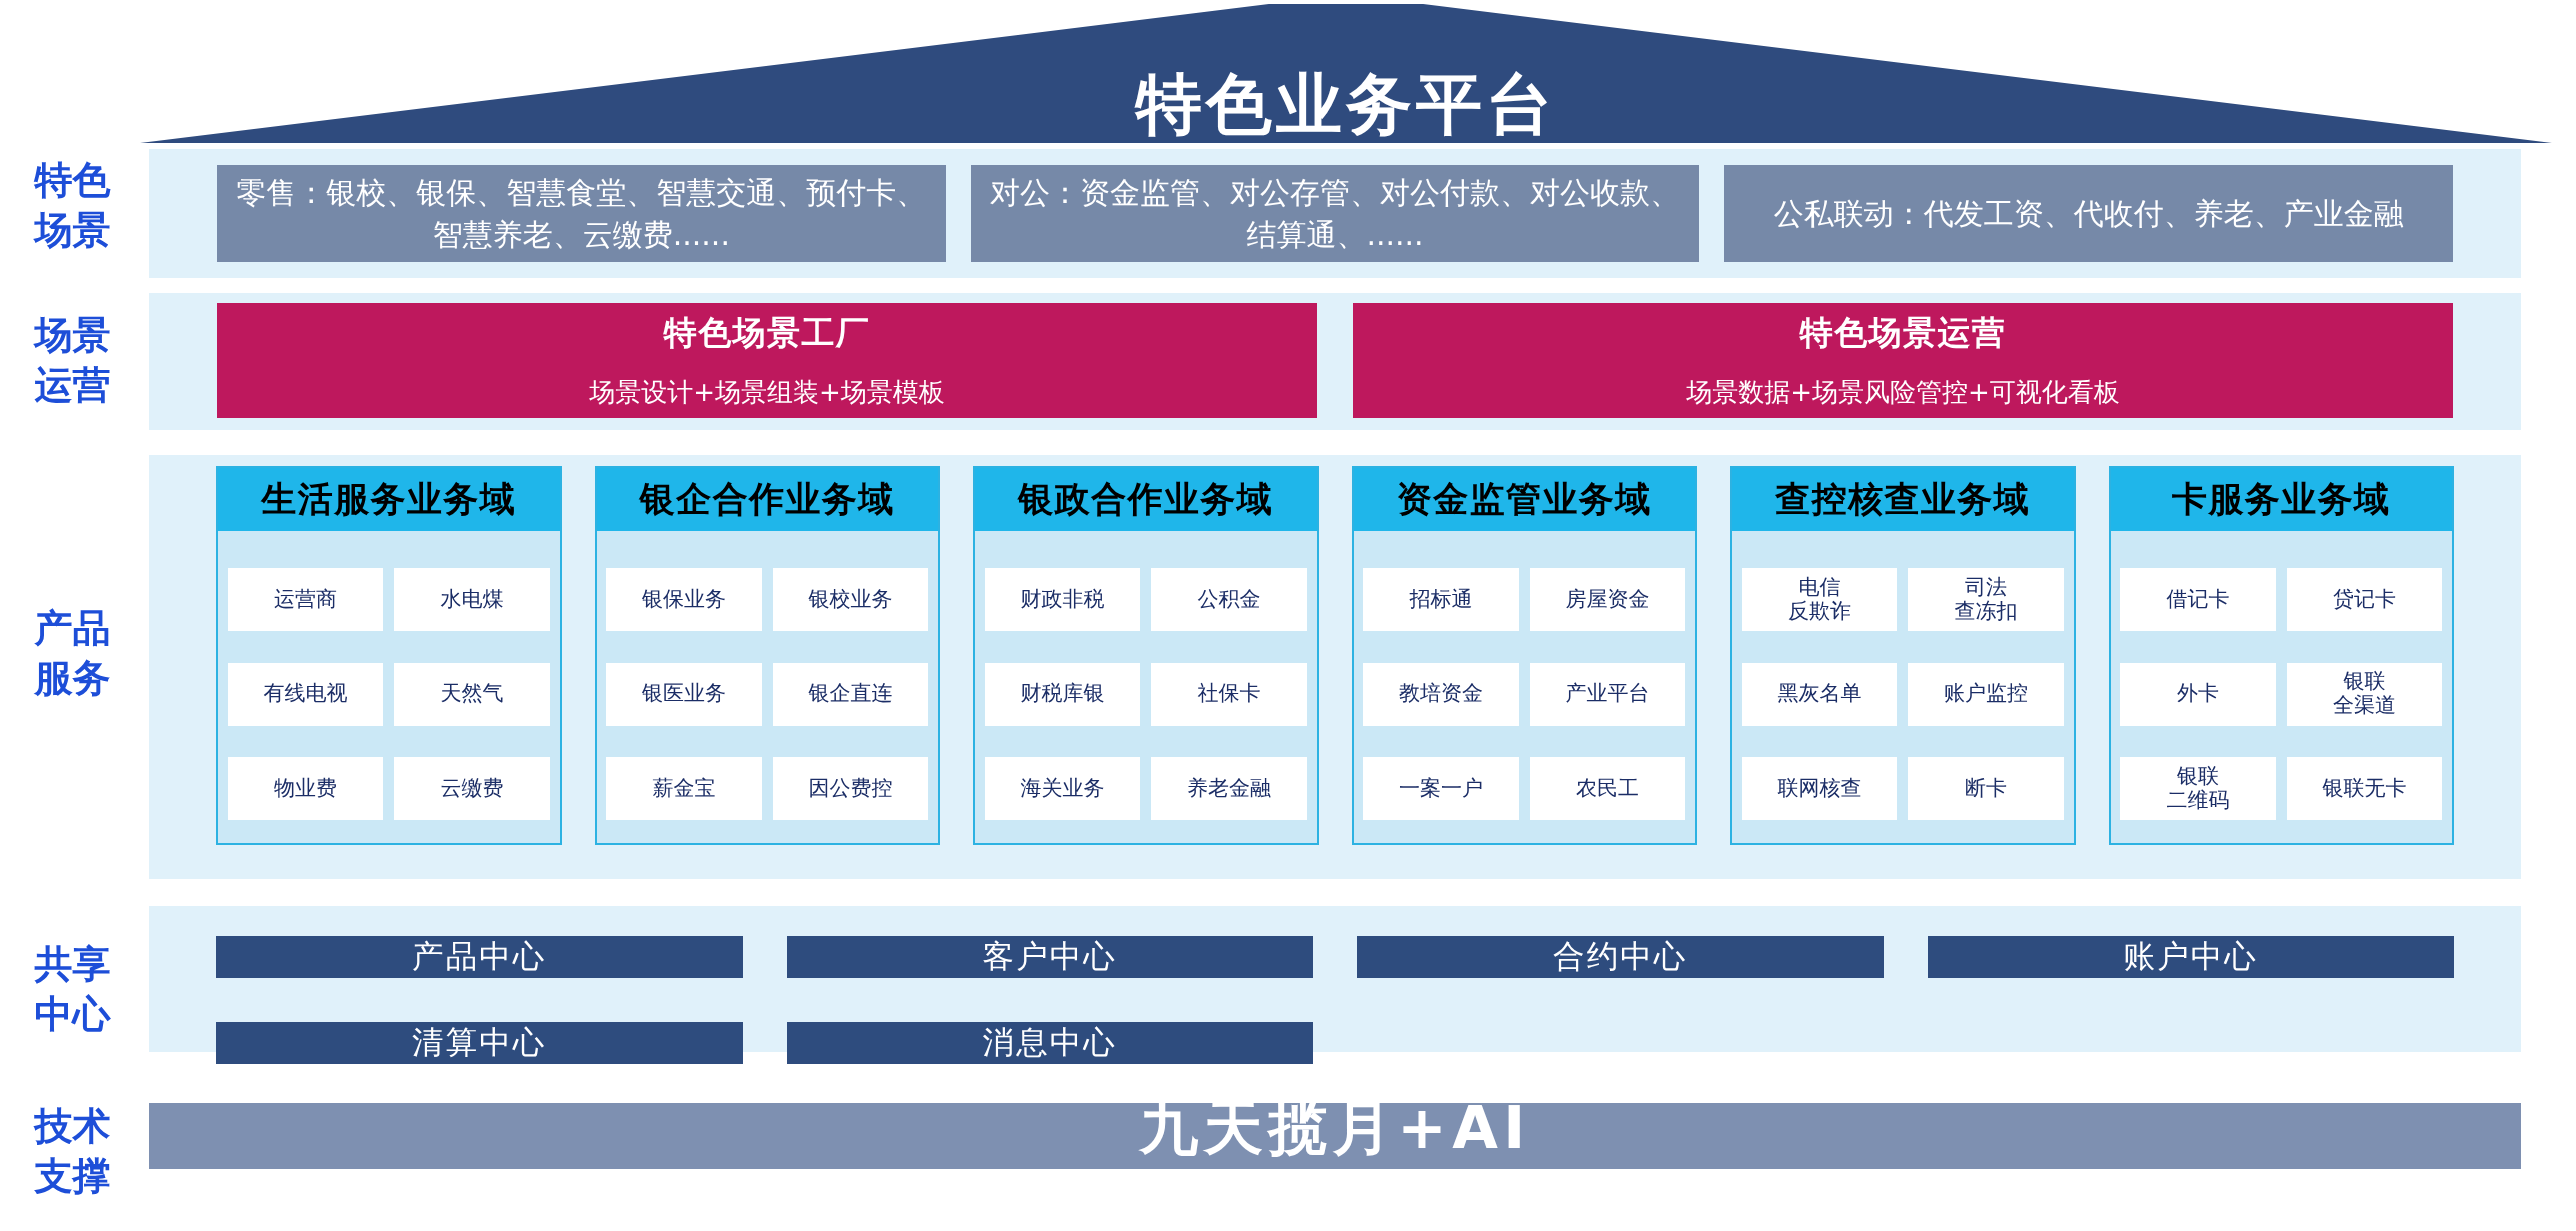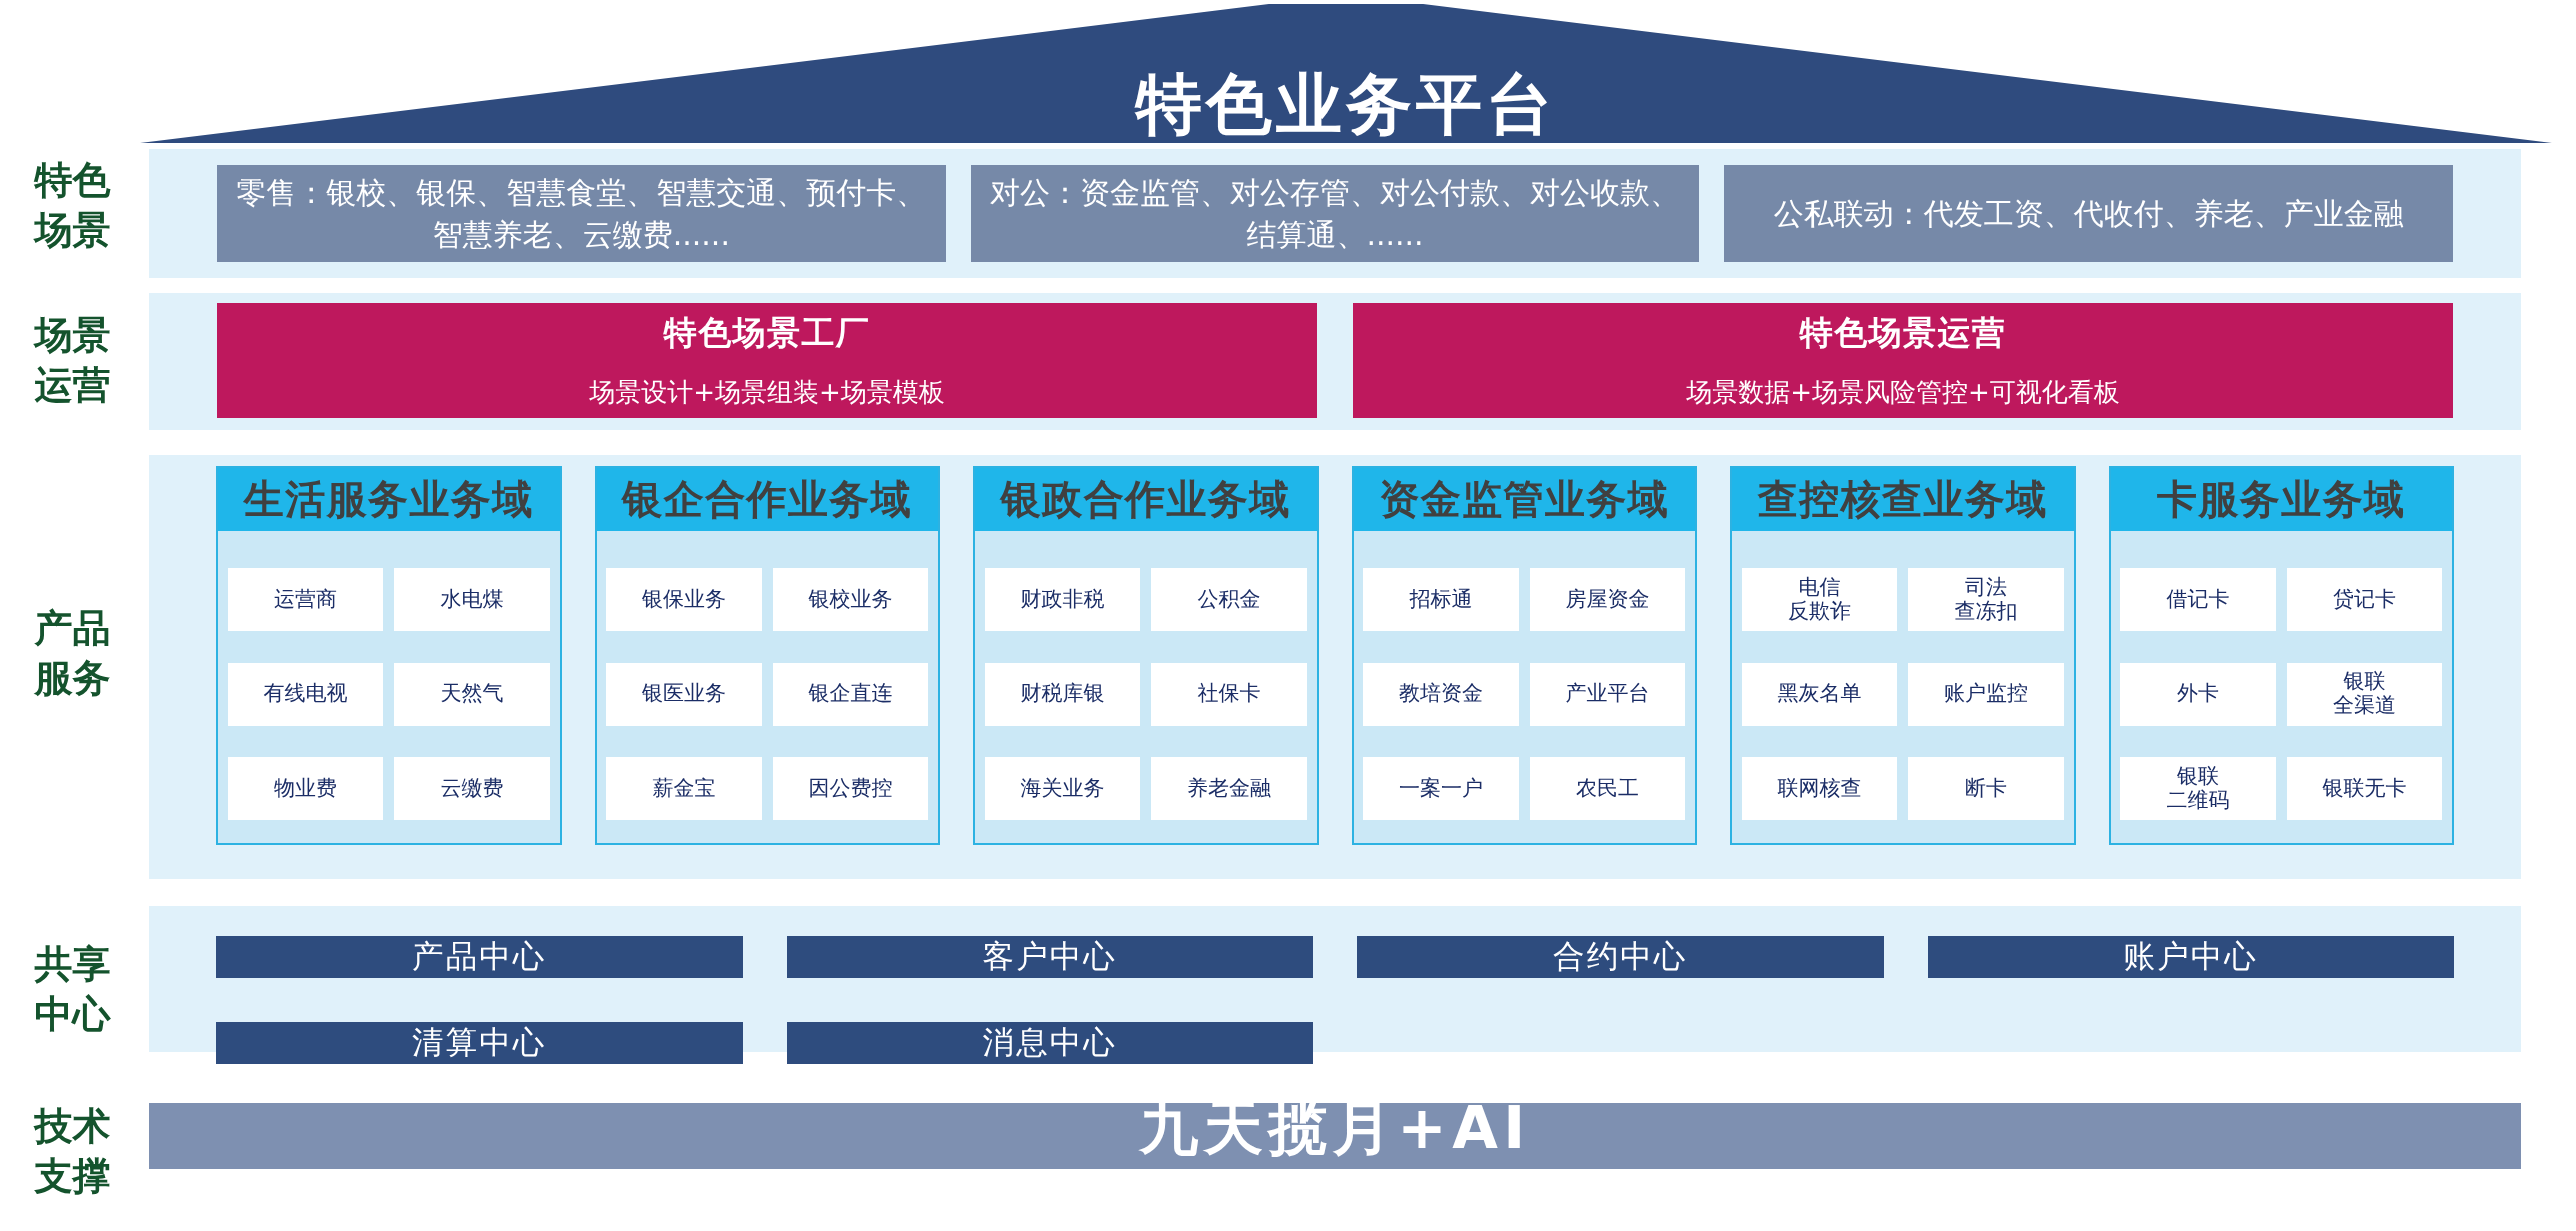--- a/index.html
+++ b/index.html
@@ -18,21 +18,21 @@
     display:flex;align-items:flex-end;justify-content:center;
     box-sizing:border-box;padding-bottom:5.5px;
   }
   .roof-title{
     color:#ffffff;font-size:66px;font-weight:700;letter-spacing:4.1px;line-height:1;
   }
   
   .side-label{
     position:absolute;left:0;width:145px;
     transform:translateY(-50%);
-    text-align:center;color:#14532d;
+    text-align:center;color:#1d4ed8;
     font-size:38px;font-weight:600;line-height:1.32;
     white-space:pre-line;
   }
   
   .band{
     position:absolute;left:149px;width:2372px;
     background:#E0F1FA;box-sizing:border-box;
   }
   
   .band-scenes{top:149px;height:129px;display:flex;gap:25px;padding:16.4px 68px;}
@@ -54,22 +54,22 @@
   .band-products{
     top:455px;height:424px;
     display:grid;grid-template-columns:repeat(6,1fr);gap:33px;
     padding:11px 67px 34px;
   }
   .prod-col{
     border:2.7px solid #2CB2E2;background:#CBE8F6;
     display:flex;flex-direction:column;box-sizing:border-box;
   }
   .prod-header{
-    flex:0 0 63px;background:#1FB6EA;color:#404040;
-    font-size:40px;font-weight:700;letter-spacing:1.4px;
+    flex:0 0 63px;background:#1FB6EA;color:#000000;
+    font-size:35px;font-weight:700;letter-spacing:1.4px;
     display:flex;align-items:center;justify-content:center;
   }
   .prod-body{
     flex:1;display:grid;grid-template-columns:1fr 1fr;
     gap:31.5px 11px;padding:37px 9.6px 18px;align-content:start;
   }
   .prod-cell{
     background:#ffffff;color:#1B2D66;
     font-size:21px;line-height:1.12;
     min-height:63px;box-sizing:border-box;padding:2.7px 4.1px;

